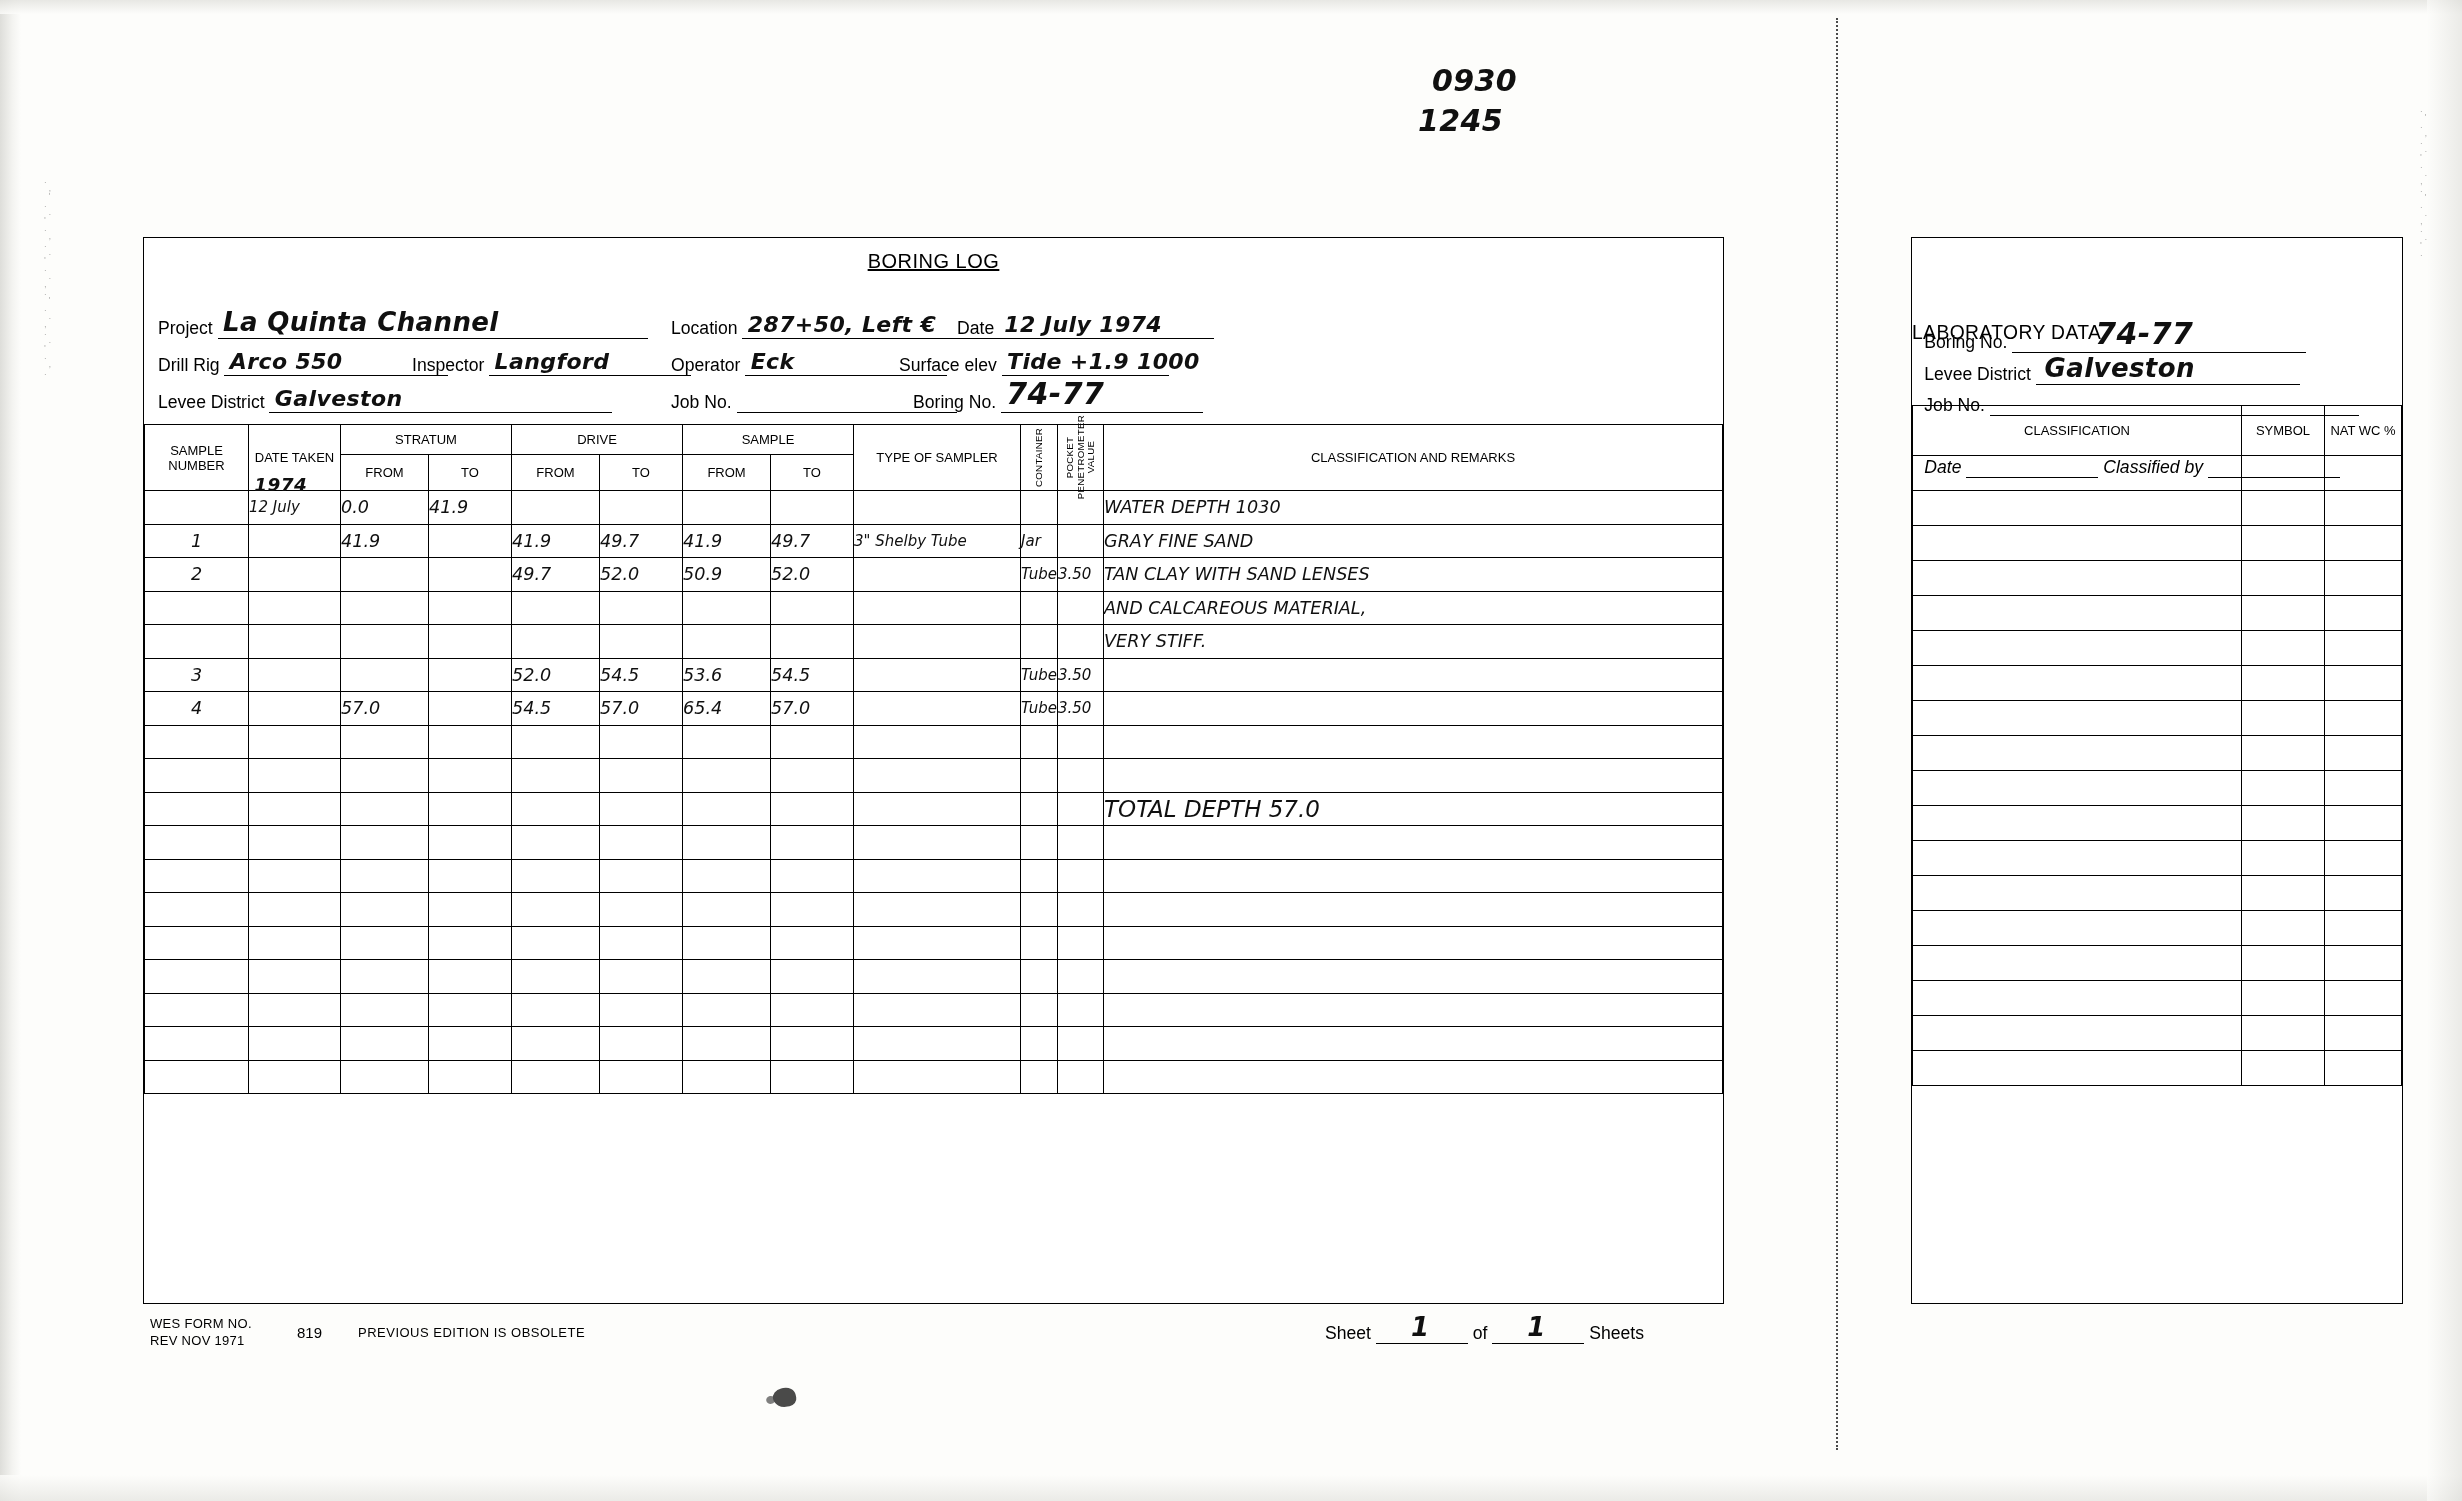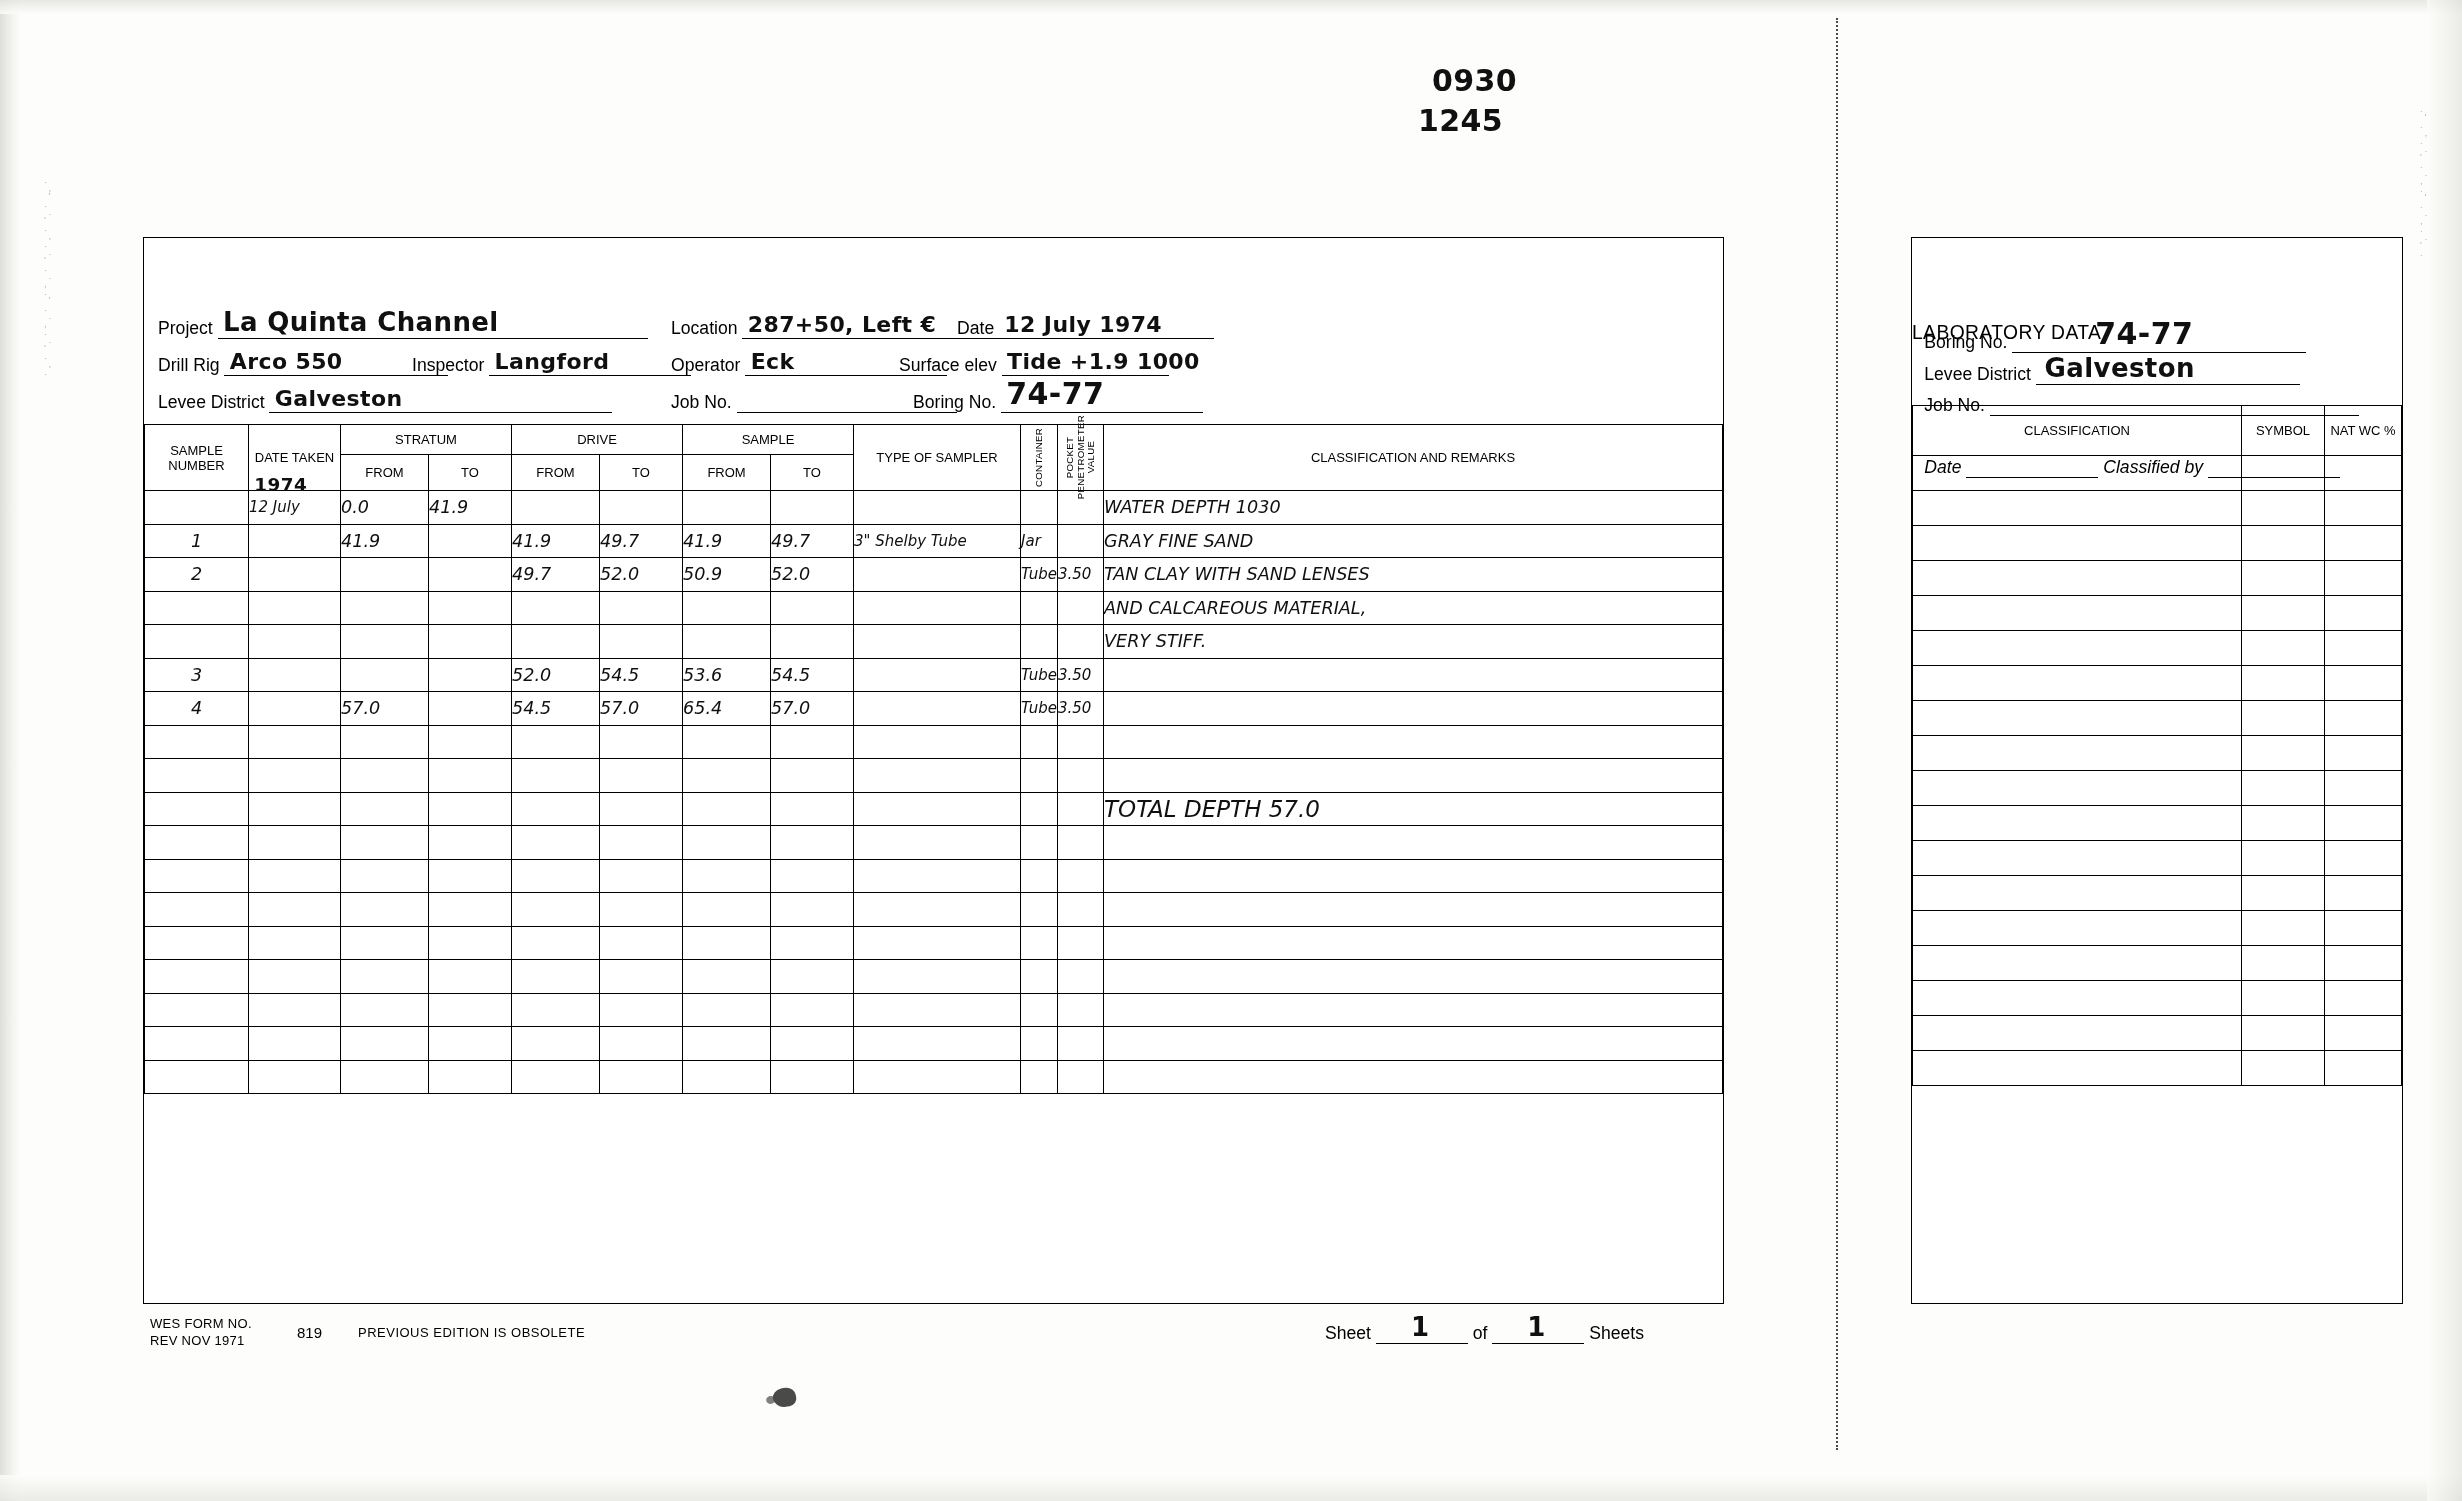--- a/index.html
+++ b/index.html
@@ -62,20 +62,21 @@
     left: 1836px;
     top: 17.6px;
     width: 0;
     height: 1432px;
     border-left: 2.6px dotted #4a4a4a;
   }
 
   
   .hw {
     font-family: "DejaVu Sans", sans-serif;
+    font-style: italic;
     font-weight: 700;
     letter-spacing: 0.4px;
     color: #101010;
   }
   .hw-sm { font-size: 18.4px; }
   .hw-md { font-size: 22px; }
   .hw-lg { font-size: 26px; }
   .hw-xl { font-size: 30px; }
 
   
@@ -343,20 +344,21 @@
   <div class="fold"></div>
 
   <div class="top-times">
     <div class="hw hw-xl">0930</div>
     <div class="hw hw-xl" style="margin-left:-14px">1245</div>
   </div>
 
   <div class="form-main">
 
     <div class="title-block">
+      <div class="title-main">BORING LOG</div>
     </div>
 
     <div class="hdr-fields">
 
       <div class="fld" style="left:14px; top:5.3px;">
         <span class="lbl">Project</span>
         <span class="uline" style="width:430px;">
           <span class="val hw hw-lg">La Quinta Channel</span>
         </span>
       </div>

